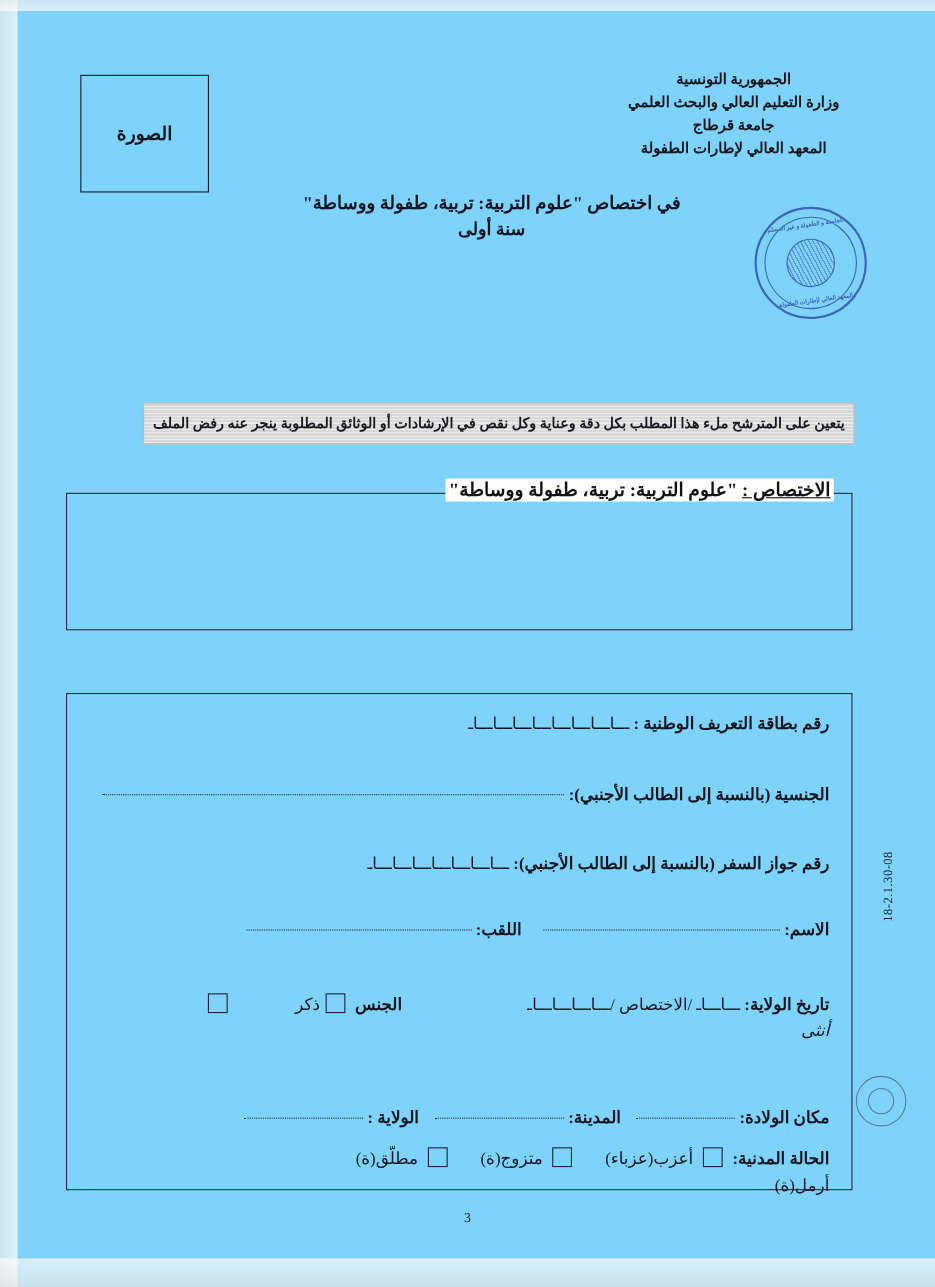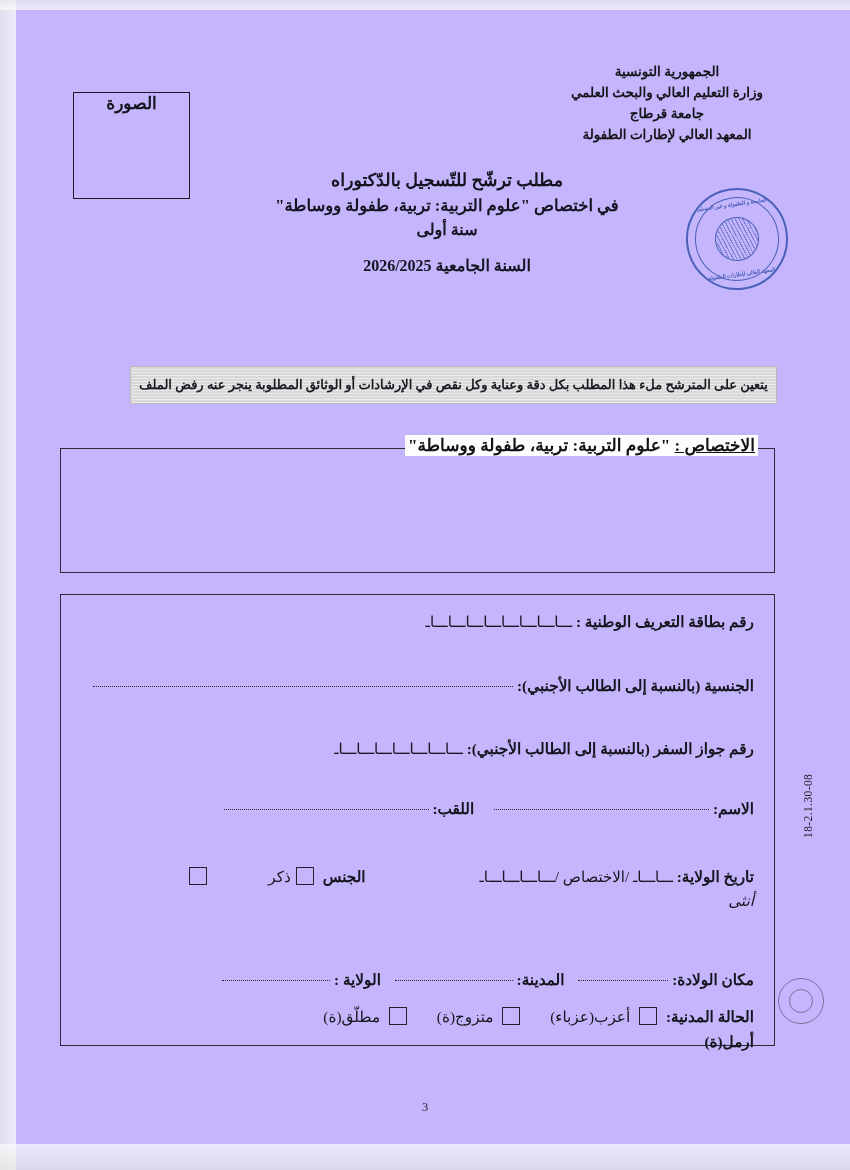--- a/index.html
+++ b/index.html
@@ -11,21 +11,21 @@
     width: 850px;
     height: 1170px;
     position: relative;
     font-family: "Liberation Serif", "DejaVu Serif", serif;
     color: #111111;
     overflow: hidden;
   }
   .page {
     position: absolute;
     inset: 0;
-    background: #c4b5fd;
+    background: #7dd3fc;
   }
   
   .scan-edge-left {
     position: absolute;
     left: 0; top: 0;
     width: 16px; height: 100%;
     background: linear-gradient(90deg, #e9e9e6 0%, #fdfdfb 100%);
     opacity: .75;
   }
   .scan-edge-top {
@@ -53,26 +53,26 @@
     font-weight: bold;
     font-size: 13.5px;
     line-height: 1.55;
     color: #15151a;
   }
   .ministry-block div { white-space: nowrap; }
 
   .photo-box {
     position: absolute;
     left: 73px;
-    top: 92px;
+    top: 68px;
     width: 115px;
     height: 105px;
     border: 1.6px solid #1b1b26;
     display: flex;
-    align-items: flex-start;
+    align-items: center;
     justify-content: center;
     font-weight: bold;
     font-size: 17px;
     color: #14141c;
   }
 
   .title-block {
     position: absolute;
     right: 218px;
     top: 170px;
@@ -152,21 +152,21 @@
     box-sizing: border-box;
   }
   #spec-box {
     left: 60px;
     top: 448px;
     width: 715px;
     height: 125px;
   }
   #ident-box {
     left: 60px;
-    top: 594px;
+    top: 630px;
     width: 715px;
     height: 452px;
   }
 
   .spec-title {
     position: absolute;
     right: 16px;
     top: -14px;
     font-size: 17px;
     font-weight: bold;
@@ -262,27 +262,22 @@
     <div>وزارة التعليم العالي والبحث العلمي</div>
     <div>جامعة قرطاج</div>
     <div>المعهد العالي لإطارات الطفولة</div>
   </div>
 
   <div class="photo-box">
     <span>الصورة</span>
   </div>
 
   <div class="title-block">
-    <div class="title-line1">مطلب ترشّح للتّسجيل بالدّكتوراه</div>
     <div class="title-line2">في اختصاص "علوم التربية: تربية، طفولة ووساطة"</div>
     <div class="title-line3">سنة أولى</div>
-    <div class="title-year">
-      <span>السنة الجامعية</span>
-      <span>2026/2025</span>
-    </div>
   </div>
 
   <div class="stamp">
     <div class="stamp-text-top">الجامعة و الطفولة و غير المسلم</div>
     <div class="stamp-core"></div>
     <div class="stamp-text-bottom">المعهد العالي لإطارات الطفولة</div>
   </div>
 
   <div class="notice">
     <span>يتعين على المترشح ملء هذا المطلب بكل دقة وعناية وكل نقص في الإرشادات أو الوثائق المطلوبة ينجر عنه رفض الملف</span>
@@ -347,21 +342,21 @@
 
     <div class="frow" style="top:412px;">
       <span class="lbl">الحالة المدنية:</span>
       <span class="chk"></span>
       <span>أعزب(عزباء)</span>
       <span class="chk" style="margin-right:26px;"></span>
       <span>متزوج(ة)</span>
       <span class="chk" style="margin-right:26px;"></span>
       <span>مطلّق(ة)</span>
     </div>
-    <div class="frow" style="top:438px;font-weight:bold;">
+    <div class="frow" style="top:438px;">
       <span>أرمل(ة)</span>
     </div>
   </div>
 
   <div class="side-code">18-2.1.30-08</div>
   <div class="side-stamp"></div>
 
   <div class="page-number">3</div>
 </div>
 

